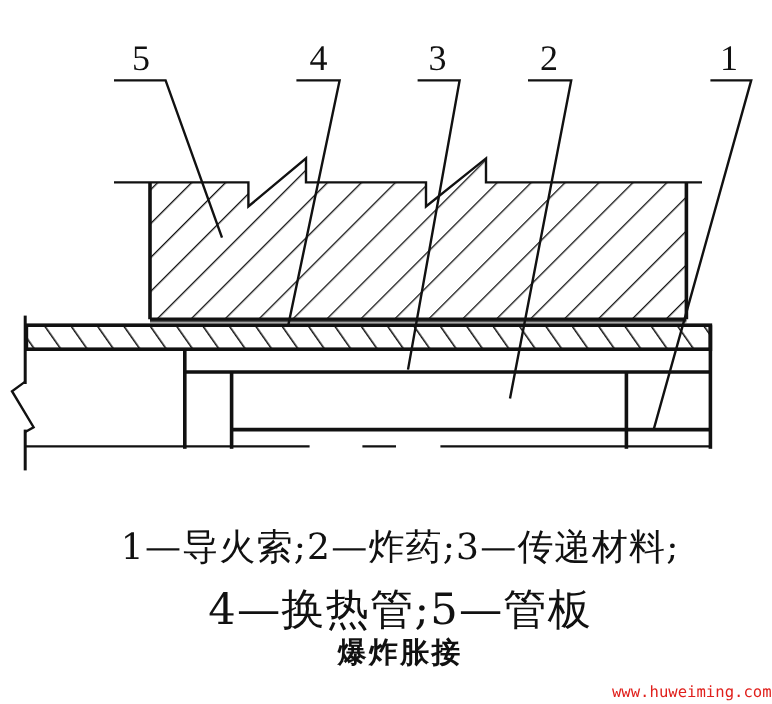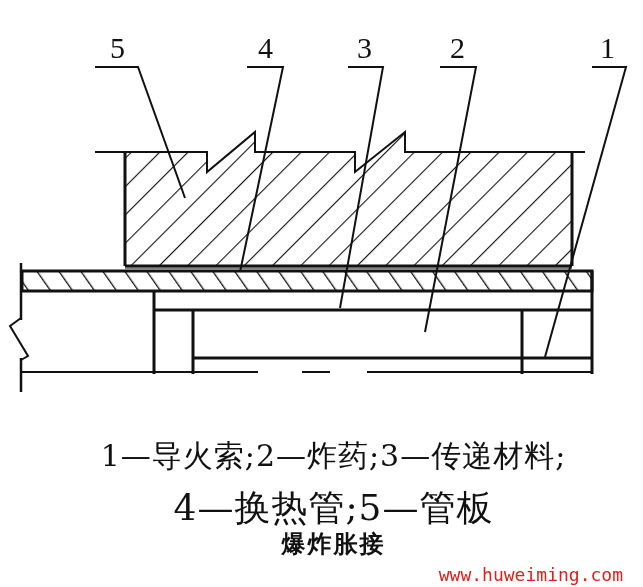--- a/index.html
+++ b/index.html
@@ -3,21 +3,21 @@
   <meta charset="utf-8">
   <style>
     html, body { margin: 0; padding: 0; background: #ffffff; }
     body { width: 643px; height: 587px; position: relative; overflow: hidden; font-family: "DejaVu Serif", serif; }
     #figure { position: absolute; left: 0; top: 0; width: 643px; height: 400px; }
     .lbl { font-family: "Liberation Serif", "DejaVu Serif", serif; font-size: 30px; fill: #111; }
     .caption { position: absolute; left: 0; width: 643px; text-align: center; color: #111; white-space: nowrap; padding-left: 12px; }
     #cap1 { top: 436px; font-size: 30px; font-family: "DejaVu Serif", serif; letter-spacing: 1px; }
     #cap2 { top: 484px; font-size: 36px; font-family: "DejaVu Serif", serif; letter-spacing: 1px; }
     #cap3 { top: 528px; font-size: 24px; font-weight: bold; font-family: "DejaVu Sans", sans-serif; letter-spacing: 2px; }
-    #watermark { position: absolute; right: 20px; bottom: 2px; font-family: "DejaVu Sans Mono", "Liberation Mono", monospace; font-size: 18px; margin-left: 48px; }
+    #watermark { position: absolute; right: 0; bottom: 2px; font-family: "DejaVu Sans Mono", "Liberation Mono", monospace; font-size: 13px; margin-left: 48px; }
   </style>
 </head>
 <body>
 
 <svg id="figure" viewBox="0 0 643 400" xmlns="http://www.w3.org/2000/svg">
   <defs>
     <pattern id="hatchWide" patternUnits="userSpaceOnUse" width="20" height="20" patternTransform="rotate(45)">
       <line x1="0" y1="0" x2="0" y2="20" stroke="#111" stroke-width="2.2"></line>
     </pattern>
     <pattern id="hatchTube" patternUnits="userSpaceOnUse" width="18" height="18" patternTransform="rotate(-35)">

